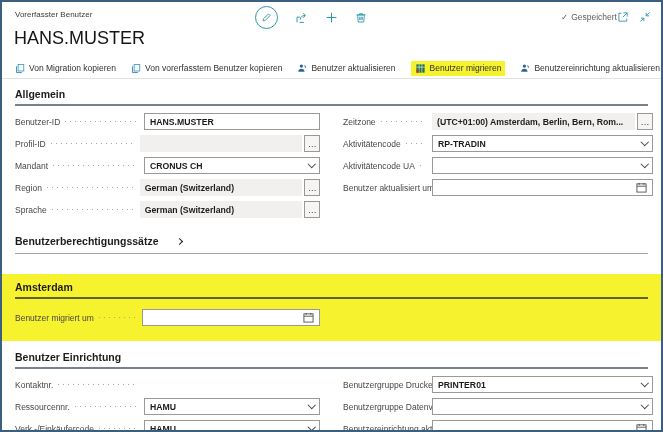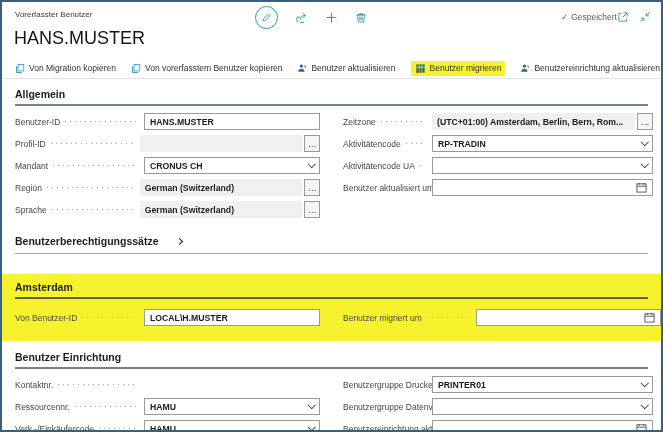--- a/index.html
+++ b/index.html
@@ -289,31 +289,20 @@
   </div>
 
   <div class="group-header">
     <span>Benutzerberechtigungssätze</span>
     <span class="chev-r"></span>
   </div>
 
   <div class="migration">
     <div class="sec-title">Amsterdam</div>
     <div class="cols">
-      <div class="col-l">
-        <div class="row">
-          <div class="lbl">
-              <span>Von Benutzer-ID</span>
-              <span class="lead"></span>
-            </div>
-          <div class="ctl">
-              <span class="val">LOCAL\H.MUSTER</span>
-            </div>
-        </div>
-      </div>
       <div class="mig-r">
         <div class="row">
           <div class="lbl">
               <span>Benutzer migriert um</span>
               <span class="lead"></span>
             </div>
           <div class="ctl">
               <span class="val"></span>
             <span class="cal">
                 <svg width="11" height="11" viewBox="0 0 12 12" fill="none" stroke="#55534f" stroke-width="1">

